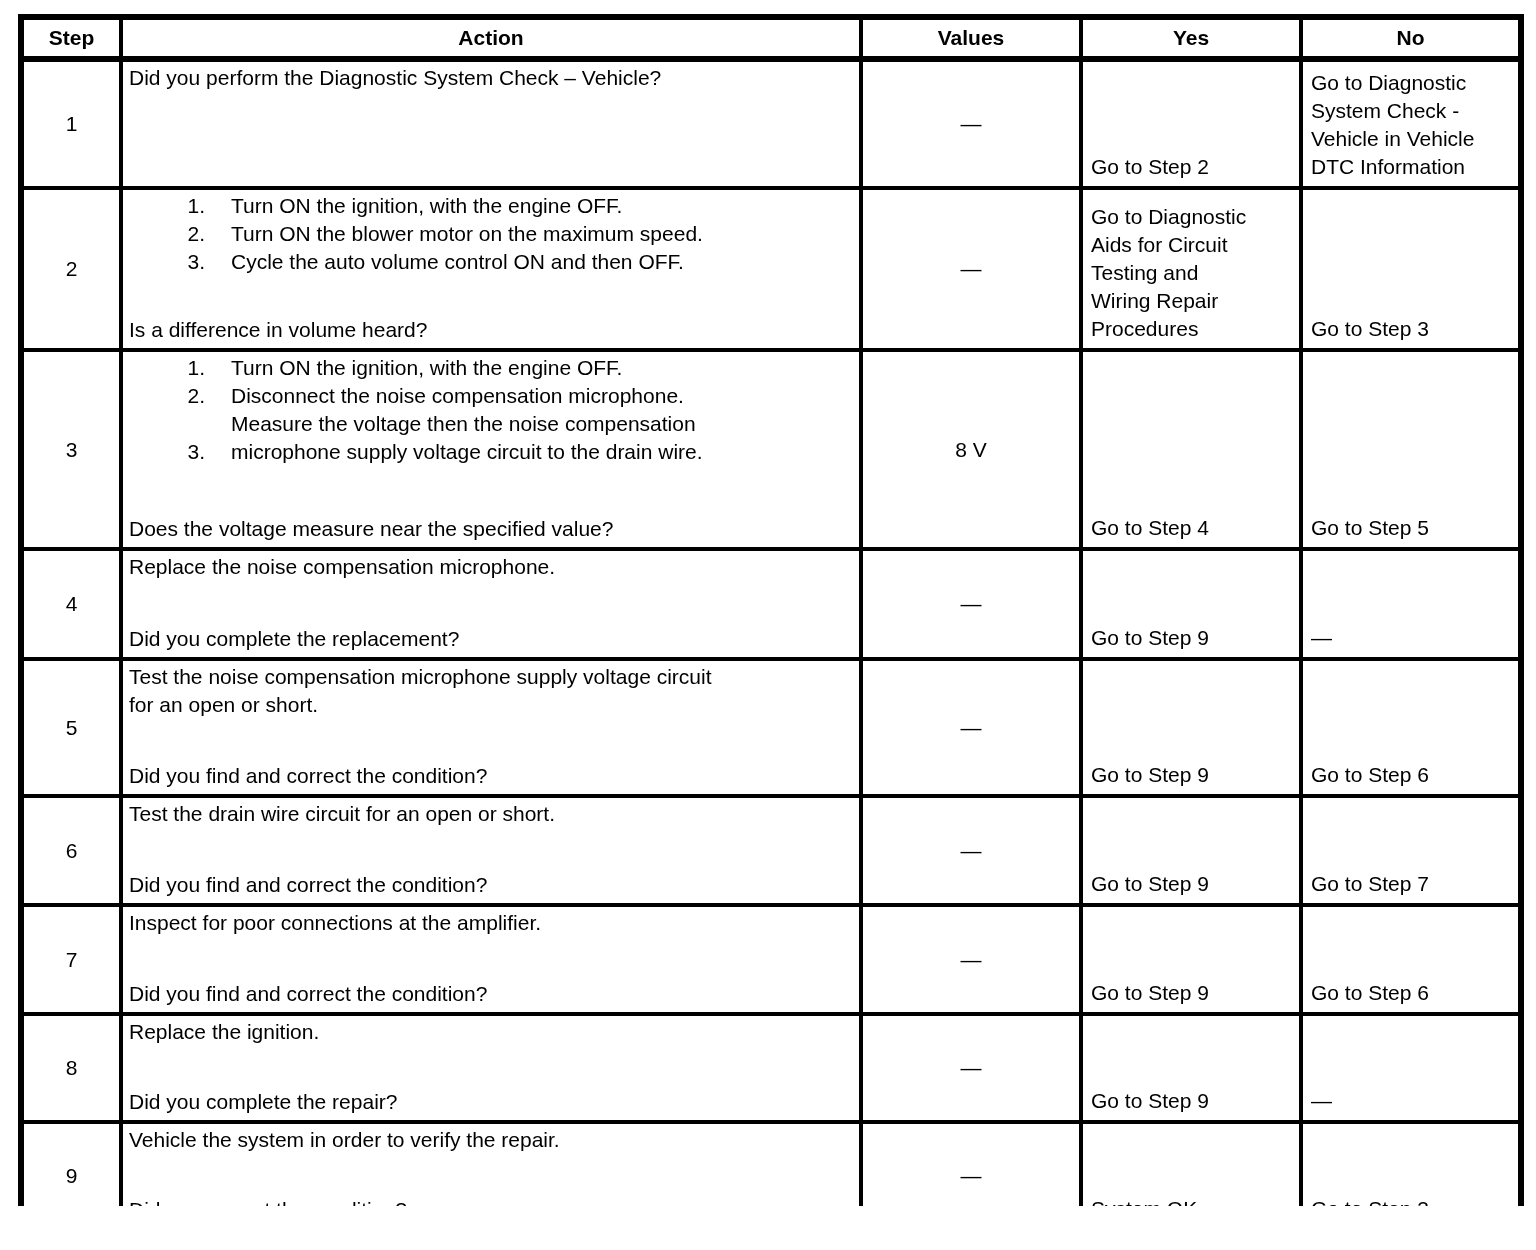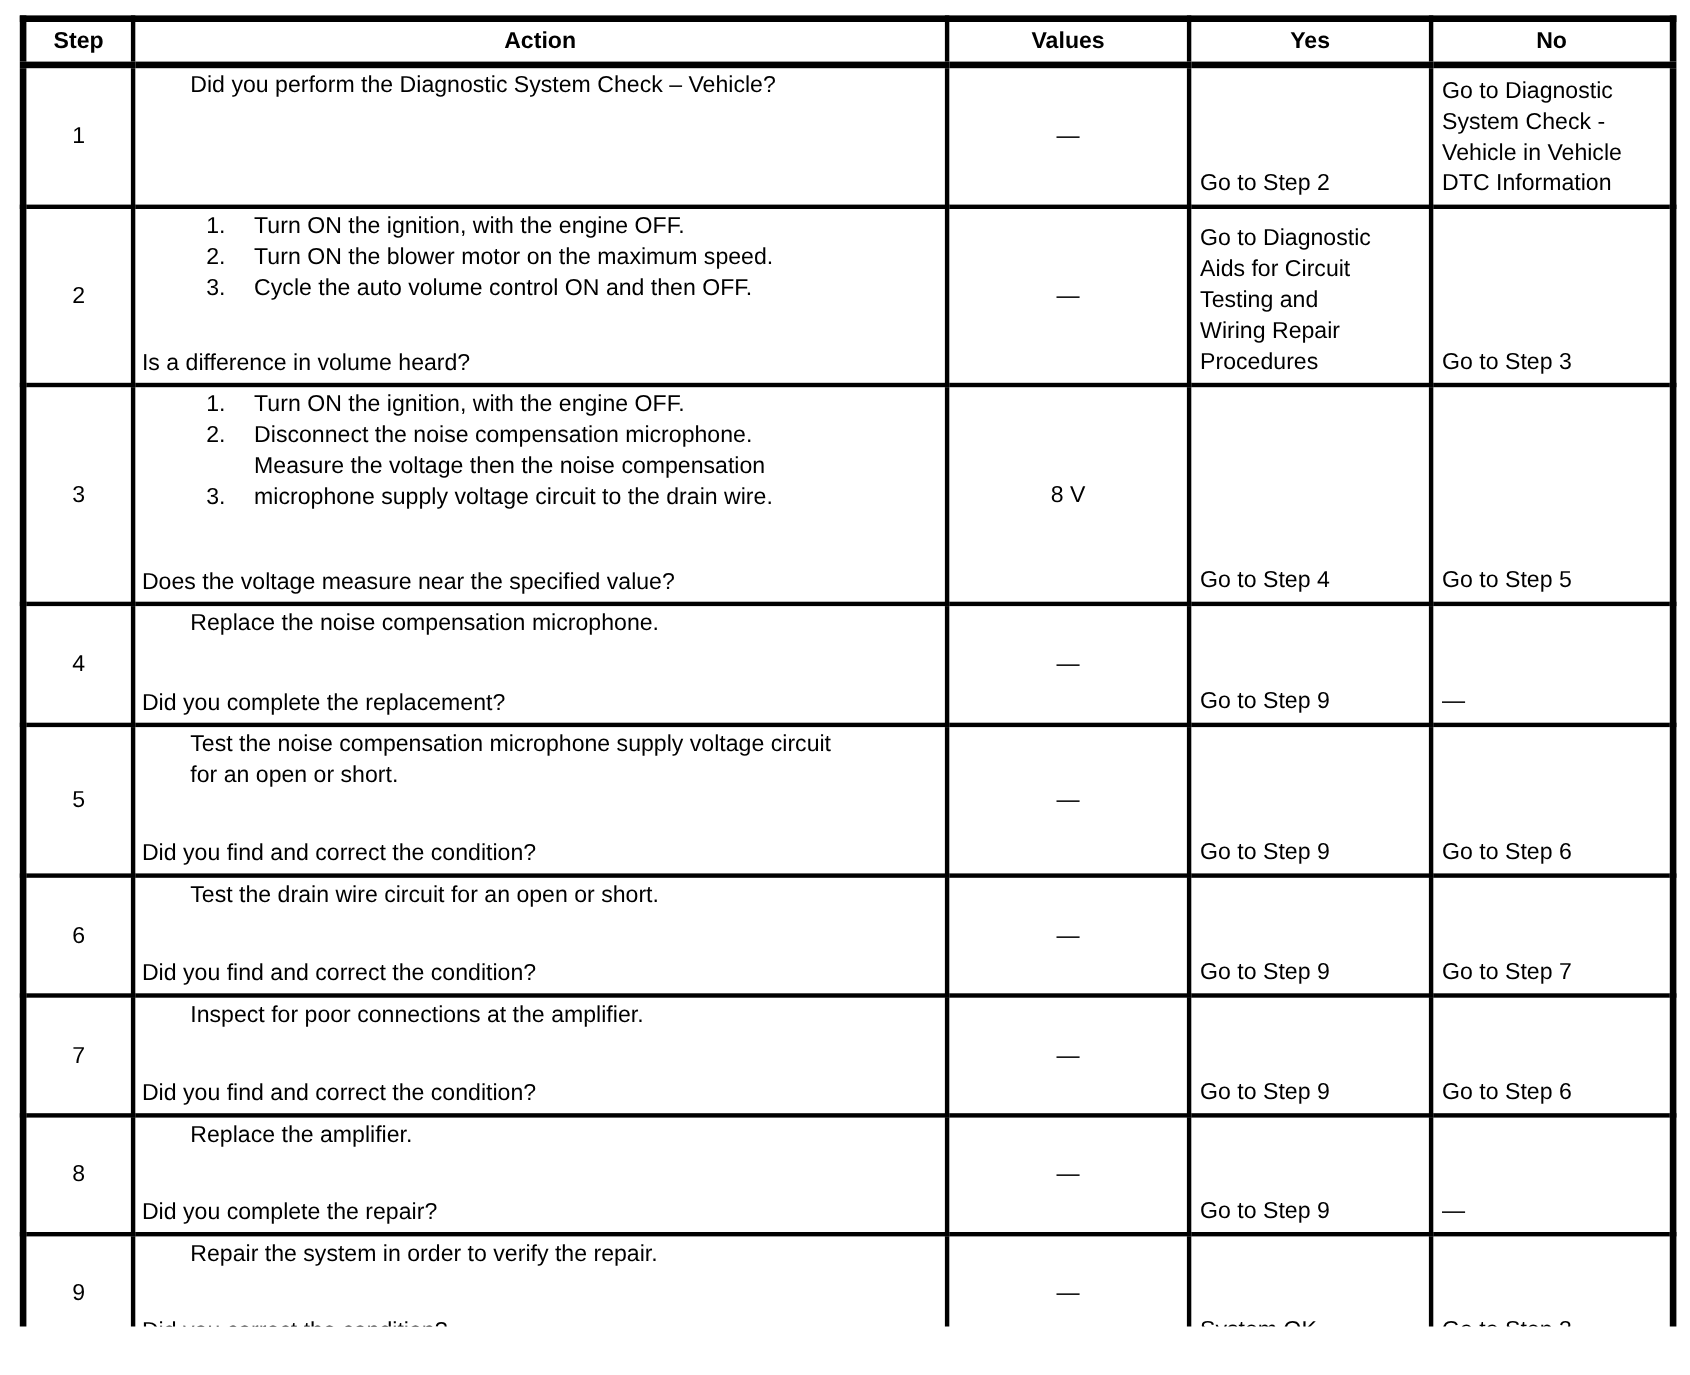--- a/index.html
+++ b/index.html
@@ -58,21 +58,20 @@
     vertical-align: middle;
   }
   td.action-cell {
     position: relative;
     vertical-align: top;
     padding: 2px 8px 4px 6px;
   }
   .action-intro {
     white-space: pre-line;
     min-height: 0;
-    margin-left: 44px;
   }
   ol.action-list {
     list-style: none;
     margin: 0;
     padding: 0;
     counter-reset: item;
   }
   ol.action-list li {
     counter-increment: item;
     display: flex;
@@ -298,41 +297,41 @@
     <td class="no-cell">
       <span class="goto-text">Go to Step 6</span>
     </td>
   </tr>
 
   <tr>
     <td class="step-cell">
       <span>8</span>
     </td>
     <td class="action-cell">
-      <div class="action-intro">Replace the amplifier.</div>
+      <div class="action-intro">Replace the ignition.</div>
       <ol class="action-list"></ol>
       <div class="action-question">Did you complete the repair?</div>
     </td>
     <td class="values-cell">
       <span>—</span>
     </td>
     <td class="yes-cell">
       <span class="goto-text">Go to Step 9</span>
     </td>
     <td class="no-cell">
       <span class="goto-text">—</span>
     </td>
   </tr>
 
   <tr>
     <td class="step-cell">
       <span>9</span>
     </td>
     <td class="action-cell">
-      <div class="action-intro">Repair the system in order to verify the repair.</div>
+      <div class="action-intro">Vehicle the system in order to verify the repair.</div>
       <ol class="action-list"></ol>
       <div class="action-question">Did you correct the condition?</div>
     </td>
     <td class="values-cell">
       <span>—</span>
     </td>
     <td class="yes-cell">
       <span class="goto-text">System OK</span>
     </td>
     <td class="no-cell">

